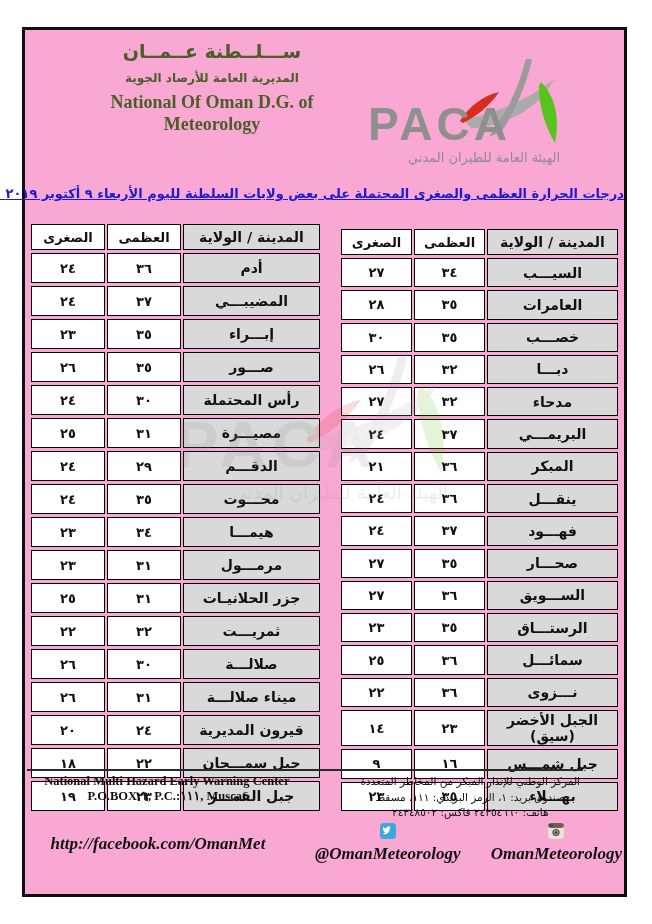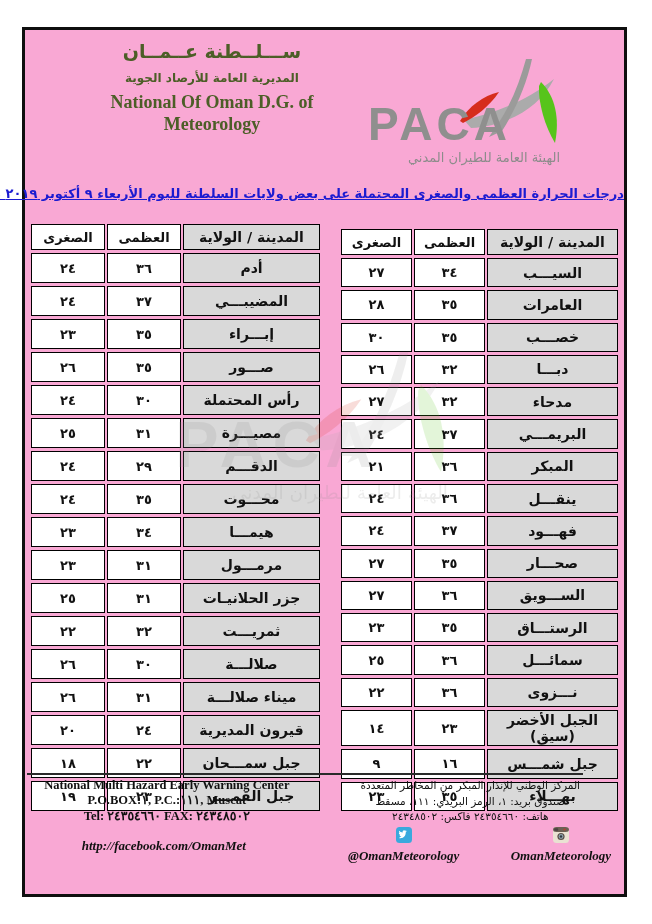--- a/index.html
+++ b/index.html
@@ -36,21 +36,21 @@
   .t-left  tbody td { height:26px; }
   .t-right tbody td { height:25px;margin-top:32px; }
   
   .watermark { position:absolute; left:150px; top:318px; width:330px; opacity:0.16; pointer-events:none; z-index:5; }
   
   .footer { position:absolute; left:2px; right:2px; bottom:30px; }
   .footer-rule { width:556px; border-top:2px solid #2a2a2a; margin-bottom:3px; }
   .footer-cols { display:flex; }
   .footer-en { width:47%; text-align:center; font-family:"Liberation Serif", serif; font-size:12.5px; font-weight:bold; color:#111; line-height:1.25; }
   .footer-ar { width:51%; margin-left:auto; text-align:center; direction:rtl; font-size:10.5px; font-weight:normal; color:#111; line-height:1.5; }
-  .footer-social { display:flex; align-items:center; margin-top:2px; font-family:"Liberation Serif", serif; font-size:13px; font-weight:bold; font-style:italic; color:#111; }
+  .footer-social { display:flex; align-items:center; margin-top:2px; font-family:"Liberation Serif", serif; font-size:17px; font-weight:bold; font-style:italic; color:#111; }
   .fb-link { width:46%; text-align:center; }
   .social-item { display:flex; align-items:center; gap:5px;flex-direction:column; }
   .social-tw { margin-left:8px; width:190px; }
   .social-ig { margin-left:12px; }
   .sicon { width:16px; height:16px; flex:0 0 auto; }
 </style>
 </head>
 <body>
 
 <div class="page">
@@ -283,21 +283,20 @@
     <text x="0" y="84" font-family="Liberation Sans, sans-serif" font-size="46" font-weight="bold" fill="#8f8f8e" letter-spacing="4">PACA</text>
     <text x="116" y="106" text-anchor="middle" font-family="DejaVu Sans, sans-serif" font-size="13" fill="#8c8c8b" direction="rtl">الهيئة العامة للطيران المدني</text>
   </svg>
 
   <div class="footer">
     <div class="footer-rule"></div>
     <div class="footer-cols">
       <div class="footer-en">
         <div>National Multi Hazard Early Warning Center</div>
         <div>P.O.BOX:١, P.C.:١١١, Muscat</div>
-        <div>Tel: ٢٤٣٥٤٦٦٠ FAX: ٢٤٣٤٨٥٠٢</div>
       </div>
       <div class="footer-ar">
         <div>المركز الوطني للإنذار المبكر من المخاطر المتعددة</div>
         <div>صندوق بريد: ١، الرمز البريدي: ١١١، مسقط</div>
         <div>هاتف: ٢٤٣٥٤٦٦٠ فاكس: ٢٤٣٤٨٥٠٢</div>
       </div>
     </div>
     <div class="footer-social">
       <span class="fb-link">http://facebook.com/OmanMet</span>
       <span class="social-item social-tw">

